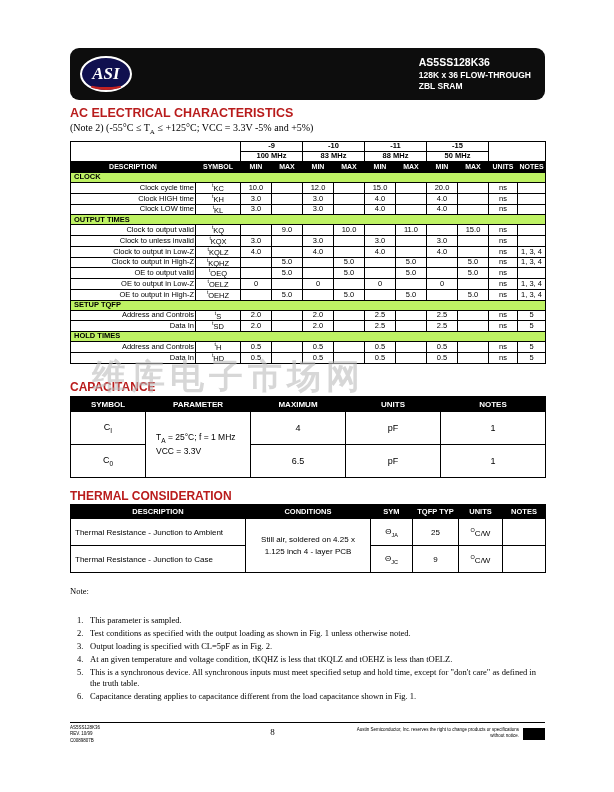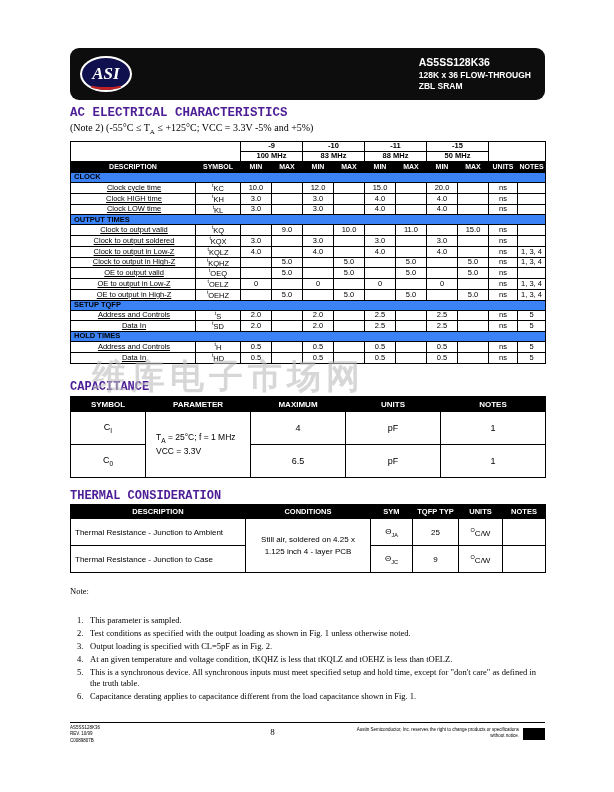--- a/index.html
+++ b/index.html
@@ -15,40 +15,40 @@
   .logo-text { color:#fff; font-family:"Liberation Serif",serif; font-style:italic; font-weight:bold; font-size:17px; }
   .logo-swoosh { position:absolute; left:7px; bottom:0px; width:34px; height:10px;
                  border:2px solid transparent; border-bottom:3px solid #c22121; border-radius:50%; }
   .company { color:#fff; font-family:"Liberation Serif",serif; font-weight:bold; font-size:14.5px;
              margin-left:10px; letter-spacing:.3px; white-space:nowrap; }
   .part-block { margin-left:auto; color:#fff; line-height:1.3; padding-right:4px; }
   .part-number { font-size:10.5px; font-weight:bold; }
   .part-sub { font-size:8.5px; font-weight:bold; }
 
   
-  .sec-title { font-family:Liberation Mono, monospace; font-weight:bold; color:#4c1d95; }
+  .sec-title { font-family:Liberation Sans, sans-serif; font-weight:bold; color:#b91c1c; }
   .ac-title { position:absolute; left:70px; top:106px; font-size:12.5px; }
   .ac-cond { position:absolute; left:70px; top:122px; font-family:"Liberation Serif",serif; font-size:10px; }
   .ac-cond sub { font-size:7px; }
   .cap-title { position:absolute; left:70px; top:380px; font-size:12px; }
   .thermal-title { position:absolute; left:70px; top:489px; font-size:12px; }
 
   
   table { border-collapse:collapse; table-layout:fixed; }
   th,td { border:1px solid #000; overflow:hidden; }
   .dark-row th { background:#000; color:#fff; font-weight:bold; }
 
   
   .ac-table { position:absolute; left:70px; top:141px; width:475px; }
   .ac-table th,.ac-table td { font-size:7.5px; text-align:center; padding:0 1px; height:10px;
                               line-height:1.1; white-space:nowrap; }
   .ac-table .grade-cell,.ac-table .freq-cell { font-weight:bold; background:#fff; }
   .ac-table .dark-row th { font-size:7px; height:11px; }
-  .ac-table .section-row td { background:#3b82f6; font-weight:bold; text-align:left; padding-left:3px; }
-  .ac-table .desc-cell { text-align:center; padding-left:3px;text-decoration:underline; }
+  .ac-table .section-row td { background:#bef264; font-weight:bold; text-align:left; padding-left:3px; }
+  .ac-table .desc-cell { text-align:right; padding-left:3px; }
   .ac-table sup { font-size:5px; }
 
   
   .cap-table { position:absolute; left:70px; top:396px; width:475px; }
   .cap-table th { font-size:8px; height:15px; }
   .cap-table td { font-size:9px; text-align:center; height:33px; }
   .cap-table .param-cell { text-align:left; padding-left:10px; font-size:8.5px; line-height:1.5; }
   .cap-table sub { font-size:6.5px; }
 
   
@@ -206,21 +206,21 @@
           <td></td>
           <td>10.0</td>
           <td></td>
           <td>11.0</td>
           <td></td>
           <td>15.0</td>
           <td>ns</td>
           <td></td>
         </tr>
         <tr>
-          <td class="desc-cell">Clock to output soldered</td>
+          <td class="desc-cell">Clock to unless invalid</td>
           <td><sup>t</sup>KQX</td>
           <td>3.0</td>
           <td></td>
           <td>3.0</td>
           <td></td>
           <td>3.0</td>
           <td></td>
           <td>3.0</td>
           <td></td>
           <td>ns</td>

